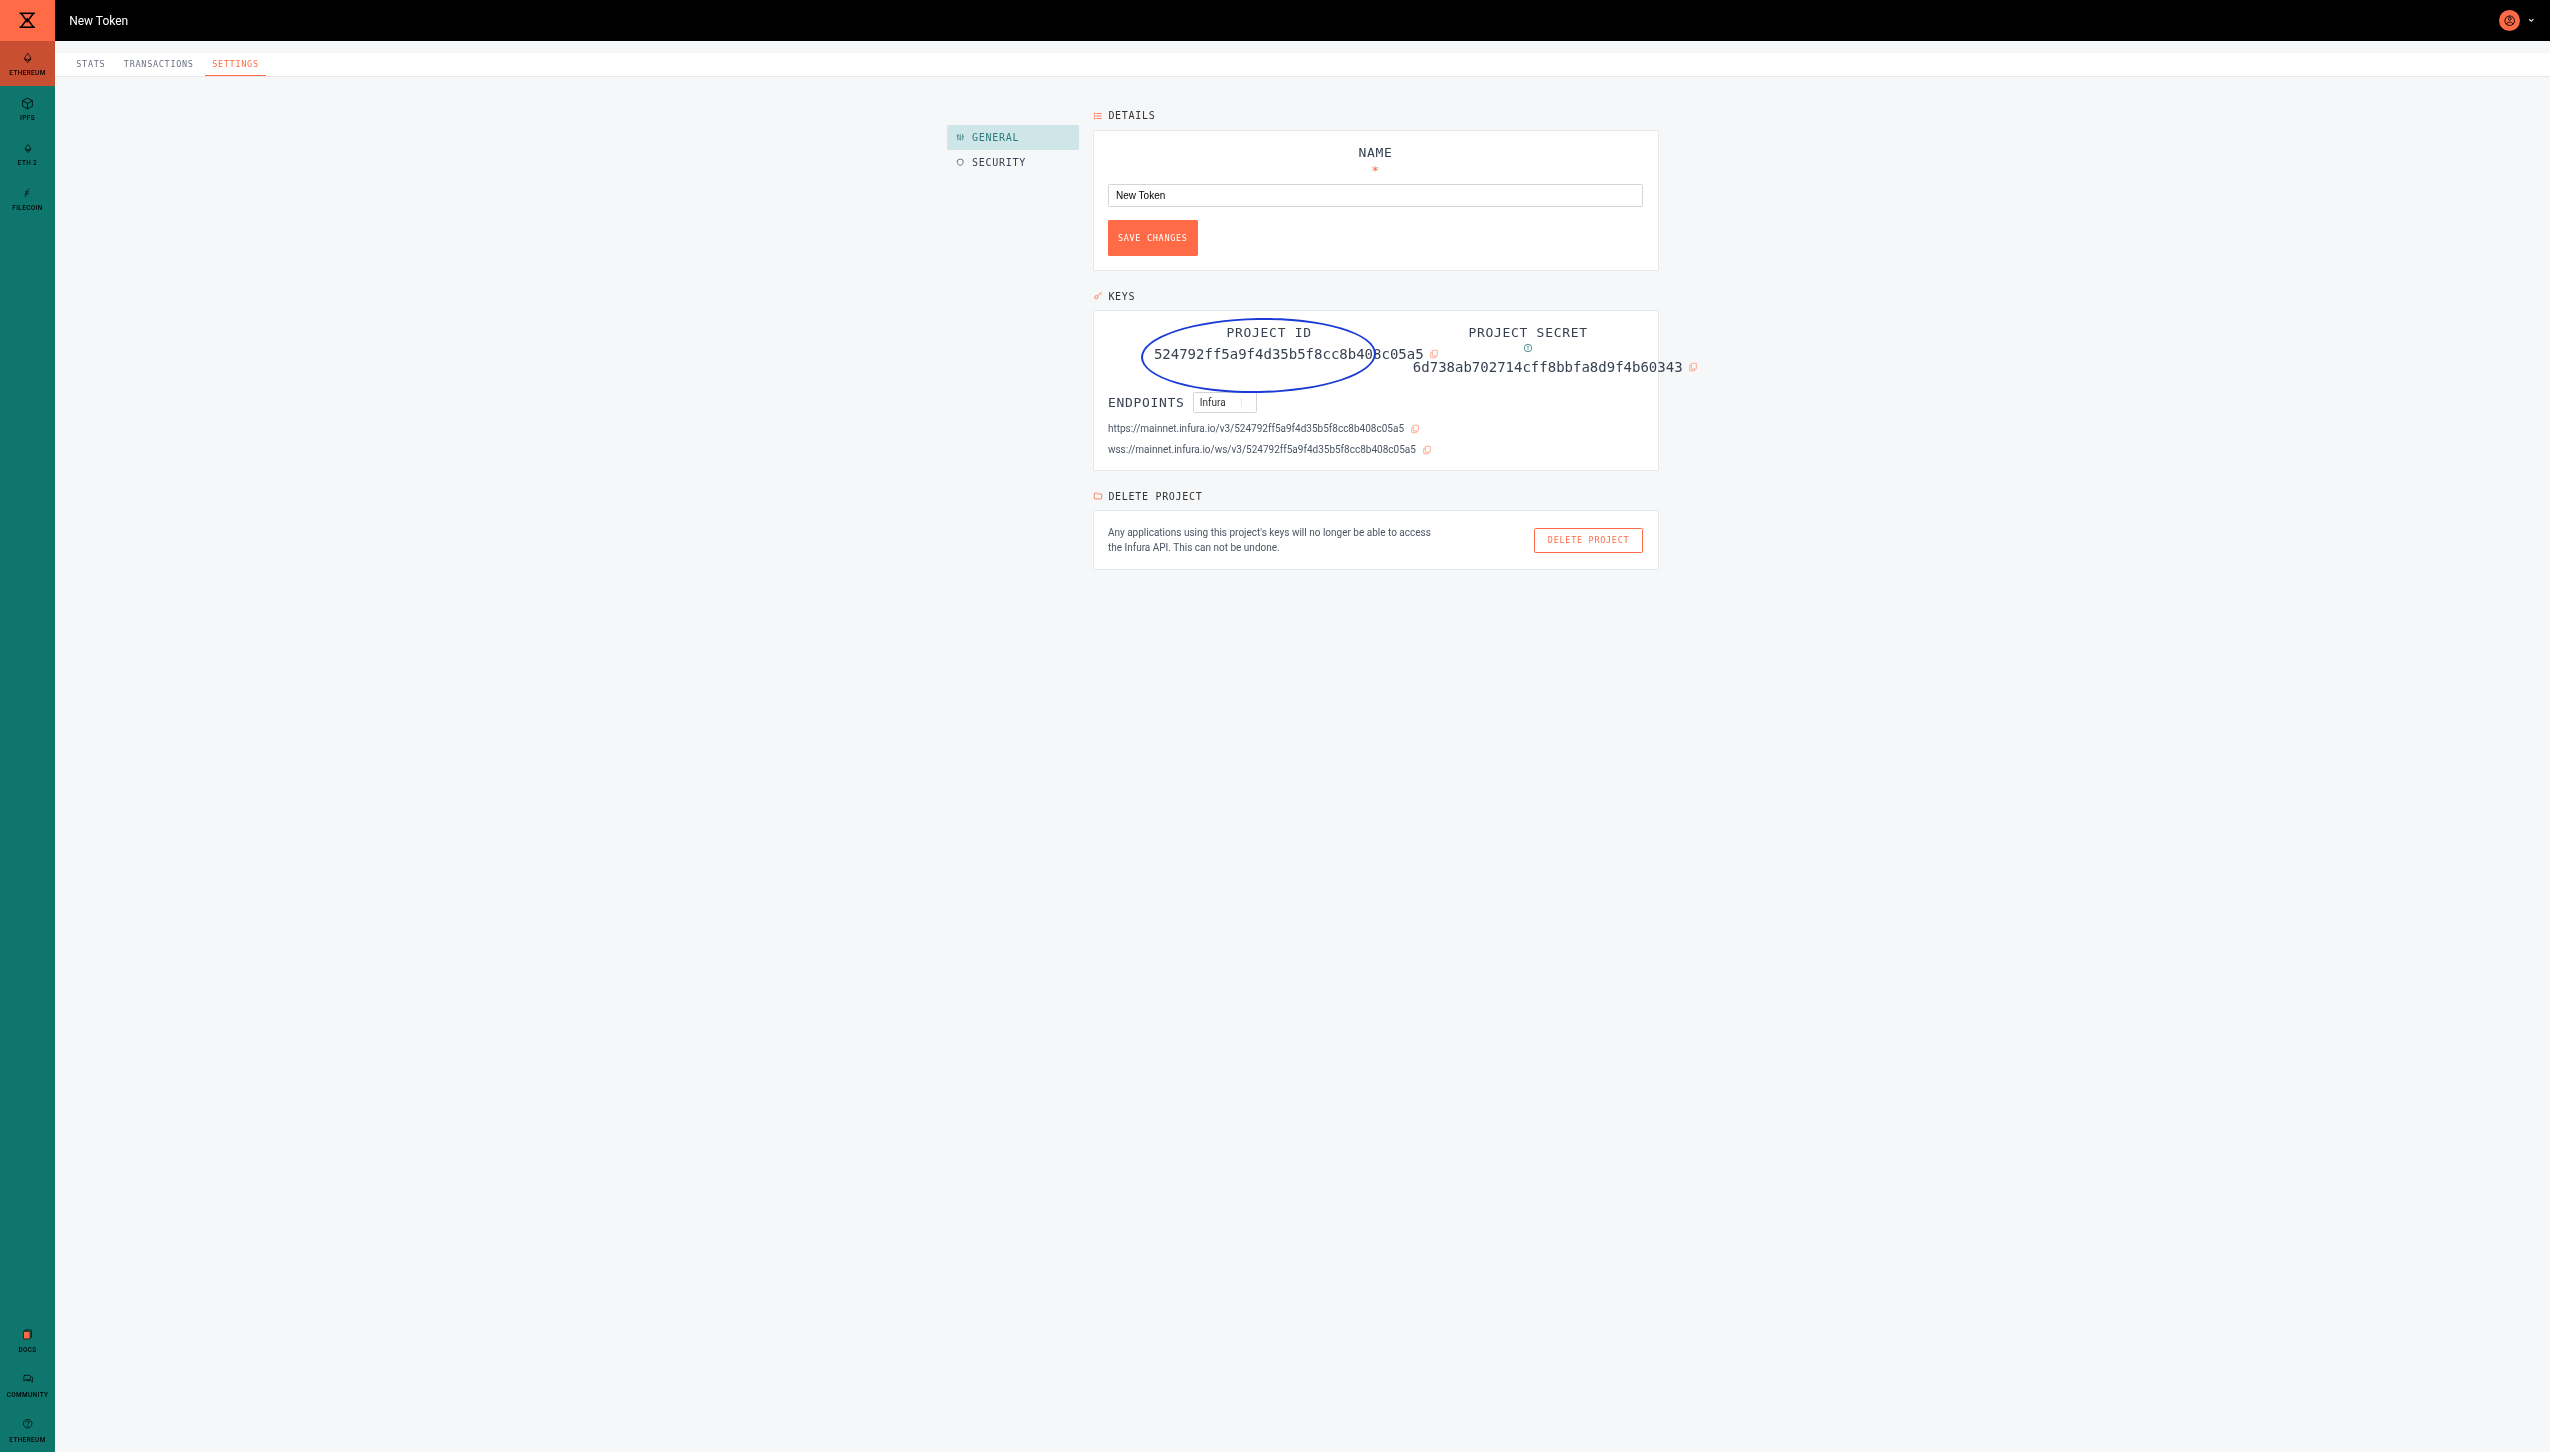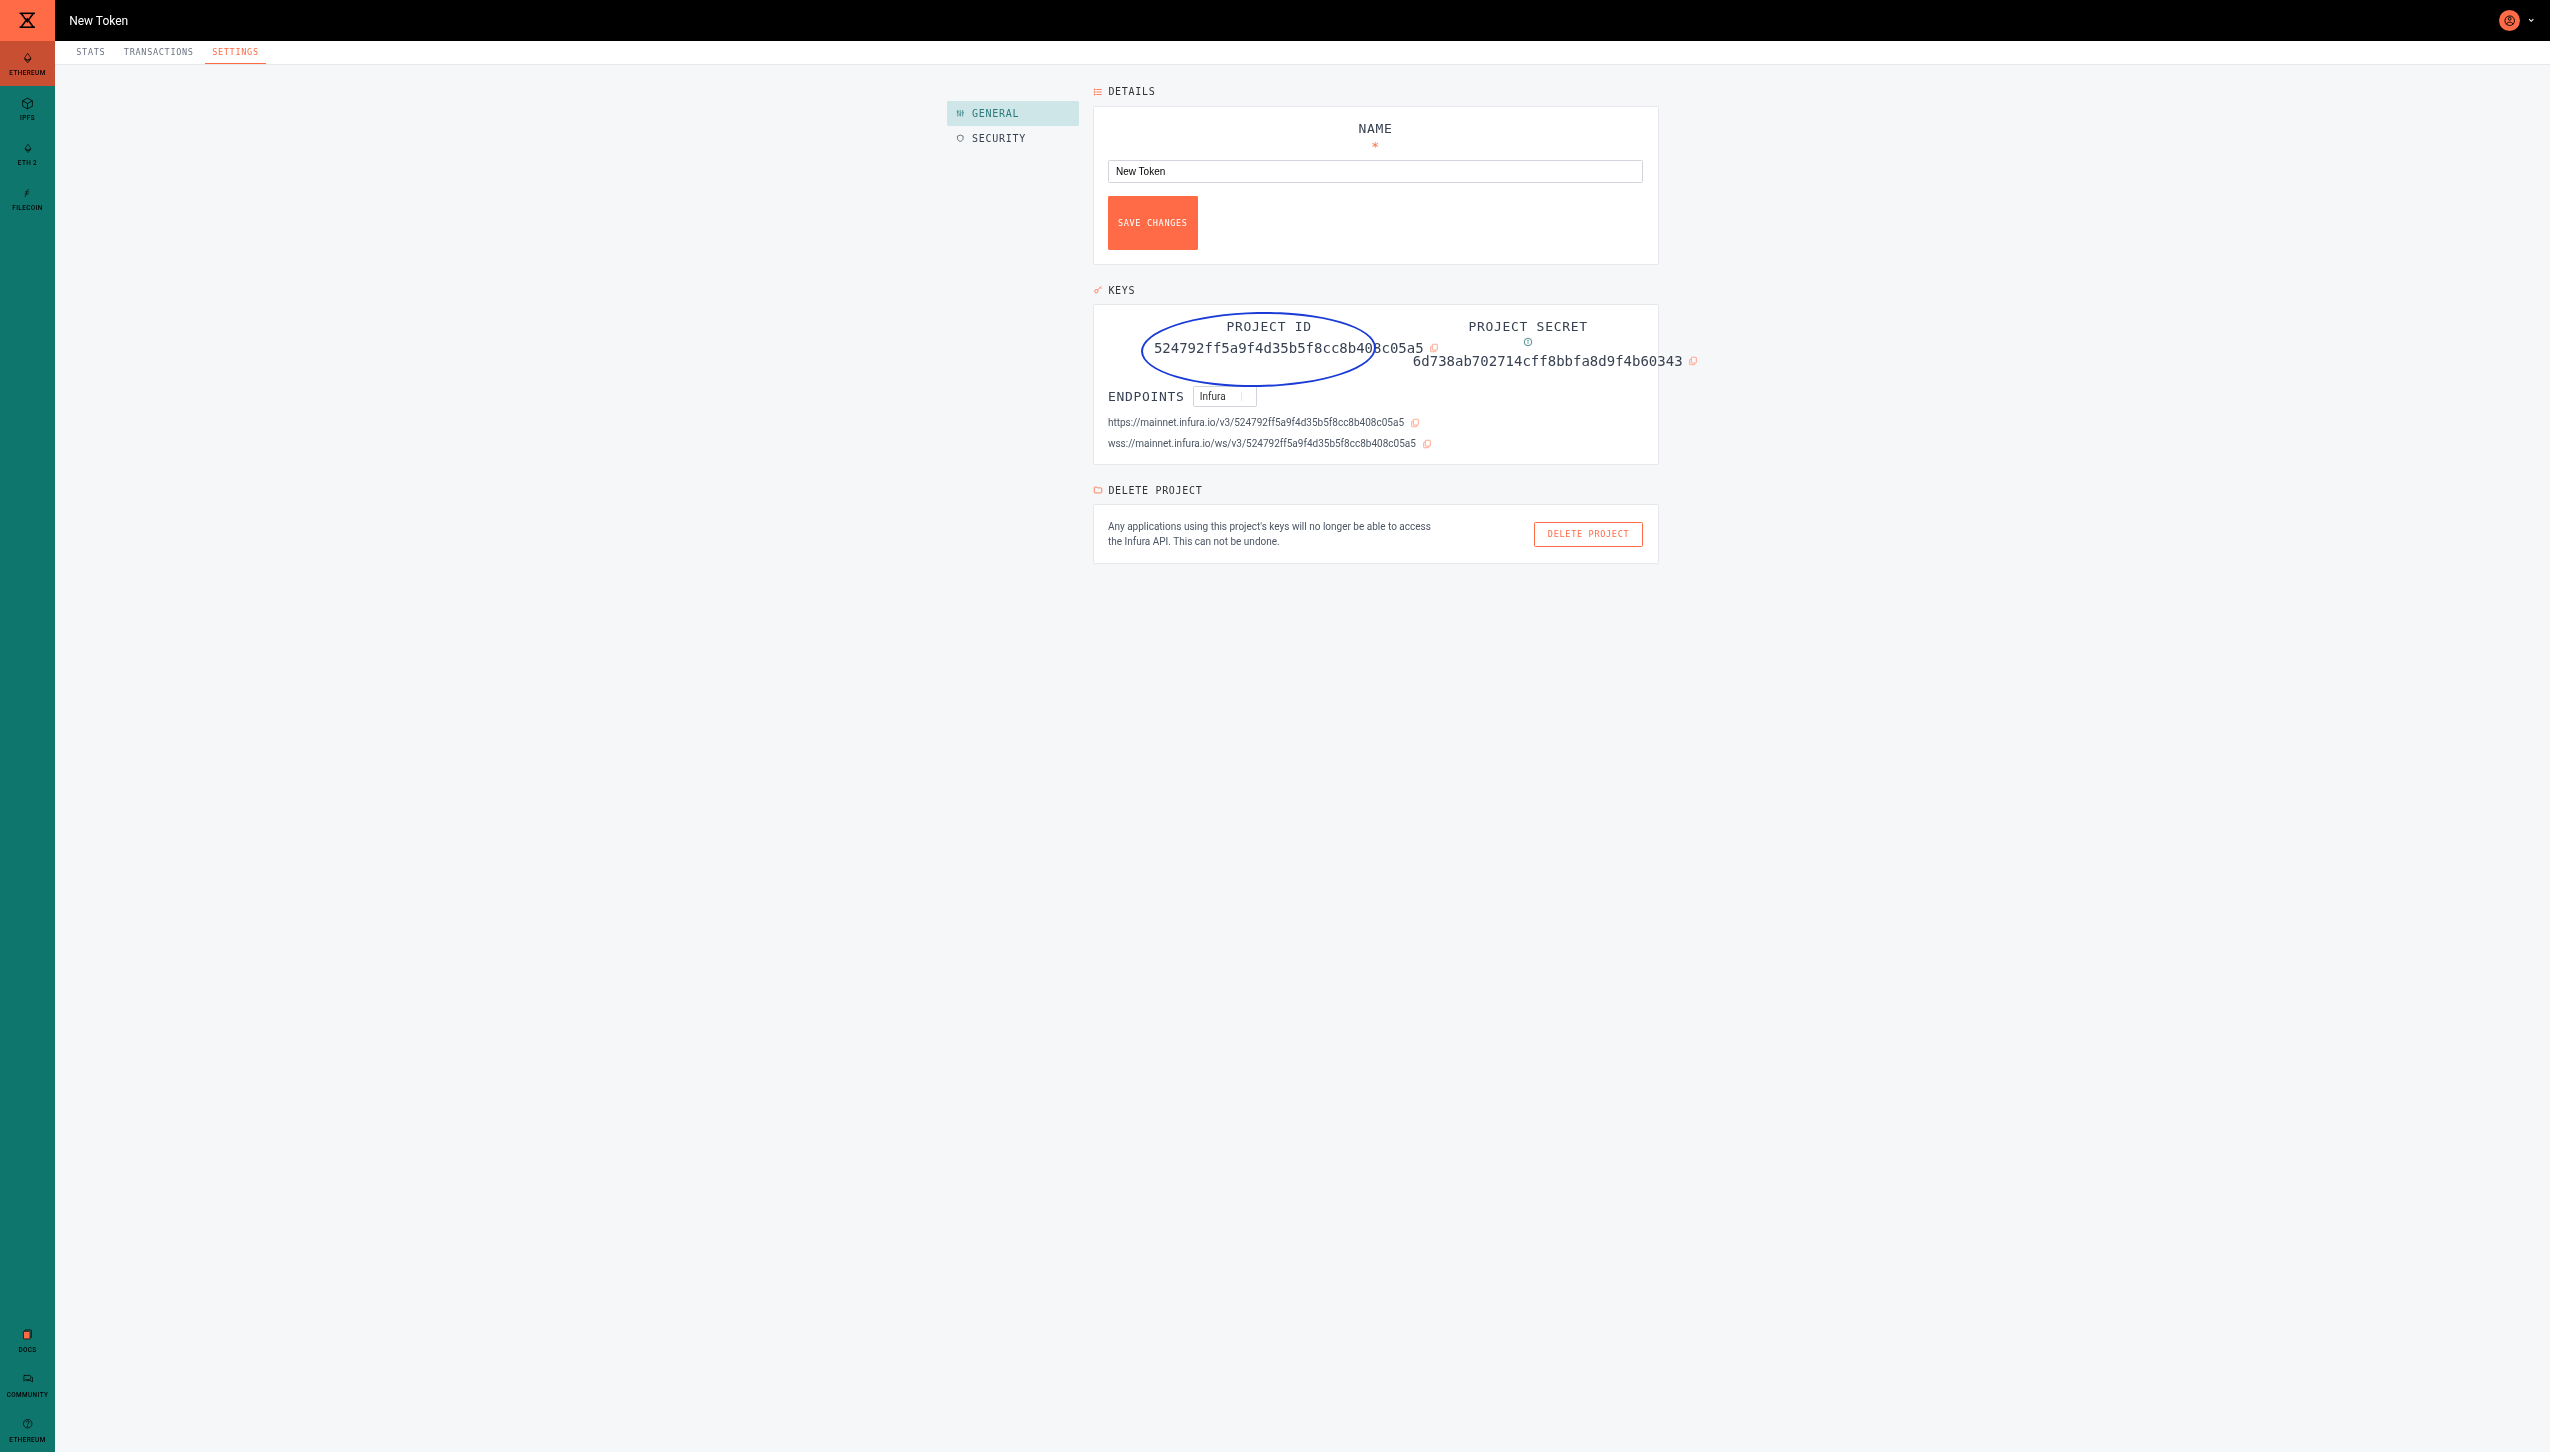--- a/index.html
+++ b/index.html
@@ -11,21 +11,21 @@
 .sidebar-logo { width: 55px; height: 41px; background: #ff6b47; display: flex; align-items: center; justify-content: center; }
 .logo-mark { width: 18.5px; height: 18.5px; }
 .sidebar-item { display: flex; flex-direction: column; align-items: center; justify-content: center; padding: 10px 0 8.5px; cursor: pointer; color: #000; }
 .sidebar-item.active { background: #c94f33; color: #000; }
 .sidebar-item .ico { width: 14.2px; height: 14.2px; display: flex; align-items: center; justify-content: center; margin-bottom: 4.3px; }
 .sidebar-item .lbl { font-size: 6.4px; letter-spacing: 0.4px; font-weight: 500; }
 .sidebar-spacer { flex: 1; }
 .sidebar-bottom .sidebar-item { color: #000; }
 
 
-.main { flex: 1; display: flex; flex-direction: column; min-width: 0; }
+.main { flex: 1; display: flex; flex-direction: column; min-width: 0; gap: 12px; }
 .topbar { height: 41px; background: #000; color: #fff; display: flex; align-items: center; padding: 0 14.2px; }
 .topbar-title { font-size: 12px; font-weight: 400; }
 .topbar-spacer { flex: 1; }
 .avatar { width: 21.4px; height: 21.4px; border-radius: 50%; background: #ff6b47; display: flex; align-items: center; justify-content: center; margin-right: 7.1px; }
 .chevron-down { width: 8.5px; height: 8.5px; }
 
 
 .tabs { height: 24px; background: #fff; display: flex; align-items: stretch; padding: 0 14.2px; border-bottom: 0.7px solid #e5e7eb; }
 .tab { display: flex; align-items: center; padding: 0 7.1px; font-size: 8.5px; letter-spacing: 0.7px; color: #6b7280; cursor: pointer; font-family: ui-monospace, "SFMono-Regular", Menlo, Consolas, monospace; border-bottom: 1.4px solid transparent; margin-right: 4.3px; }
 .tab.active { color: #ff6b47; border-bottom-color: #ff6b47; }
@@ -39,21 +39,21 @@
 .subnav-item .sub-ico { width: 10px; height: 10px; display: flex; align-items: center; justify-content: center; }
 
 .panels { flex: 1; min-width: 0; }
 .section-head { display: flex; align-items: center; gap: 5.7px; margin-bottom: 8.5px; font-family: ui-monospace, "SFMono-Regular", Menlo, Consolas, monospace; font-size: 10px; letter-spacing: 0.7px; }
 .section-head .hico { width: 10px; height: 10px; color: #ff6b47; }
 .card { background: #fff; border: 0.7px solid #e5e7eb; border-radius: 1.4px; padding: 14.2px; margin-bottom: 20px; position: relative; }
 
 .field-label { font-size: 13px; letter-spacing: 0.7px; font-family: ui-monospace, "SFMono-Regular", Menlo, Consolas, monospace; color: #374151; margin-bottom: 5.7px; display: flex; align-items: center; gap: 2.8px; flex-direction: column; }
 .req { color: #ff6b47; }
 .text-input { width: 100%; height: 23px; border: 0.7px solid #d1d5db; border-radius: 1.4px; padding: 0 7.1px; font-size: 10px; }
-.btn-primary { display: inline-block; background: #ff6b47; color: #fff; border: none; padding: 22px 10px; font-size: 8.5px; letter-spacing: 0.7px; font-family: ui-monospace, "SFMono-Regular", Menlo, Consolas, monospace; cursor: pointer; margin-top: 13px; border-radius: 1.4px; }
+.btn-primary { display: inline-block; background: #ff6b47; color: #fff; border: none; padding: 13px 10px; font-size: 8.5px; letter-spacing: 0.7px; font-family: ui-monospace, "SFMono-Regular", Menlo, Consolas, monospace; cursor: pointer; margin-top: 13px; border-radius: 1.4px; }
 .btn-danger-outline { border: 0.7px solid #ff6b47; color: #ff6b47; background: #fff; padding: 6.4px 13px; font-size: 8.5px; letter-spacing: 0.7px; font-family: ui-monospace, "SFMono-Regular", Menlo, Consolas, monospace; cursor: pointer; border-radius: 1.4px; }
 
 .keys-row { display: flex; gap: 28.5px; margin-left: 46px; }
 .keys-col { flex: 1; min-width: 0; }
 .mono { font-family: ui-monospace, "SFMono-Regular", Menlo, Consolas, monospace; font-size: 14px; color: #374151; }
 .value-line { display: flex; align-items: center; gap: 5.7px; margin-top: 4.3px; }
 .copy-ico { width: 10px; height: 10px; color: #ff9a80; cursor: pointer; flex-shrink: 0; }
 .info-ico { width: 10px; height: 10px; color: #2c7a7b; }
 
 .endpoint-row { display: flex; align-items: center; gap: 8.5px; margin-top: 17px; }

